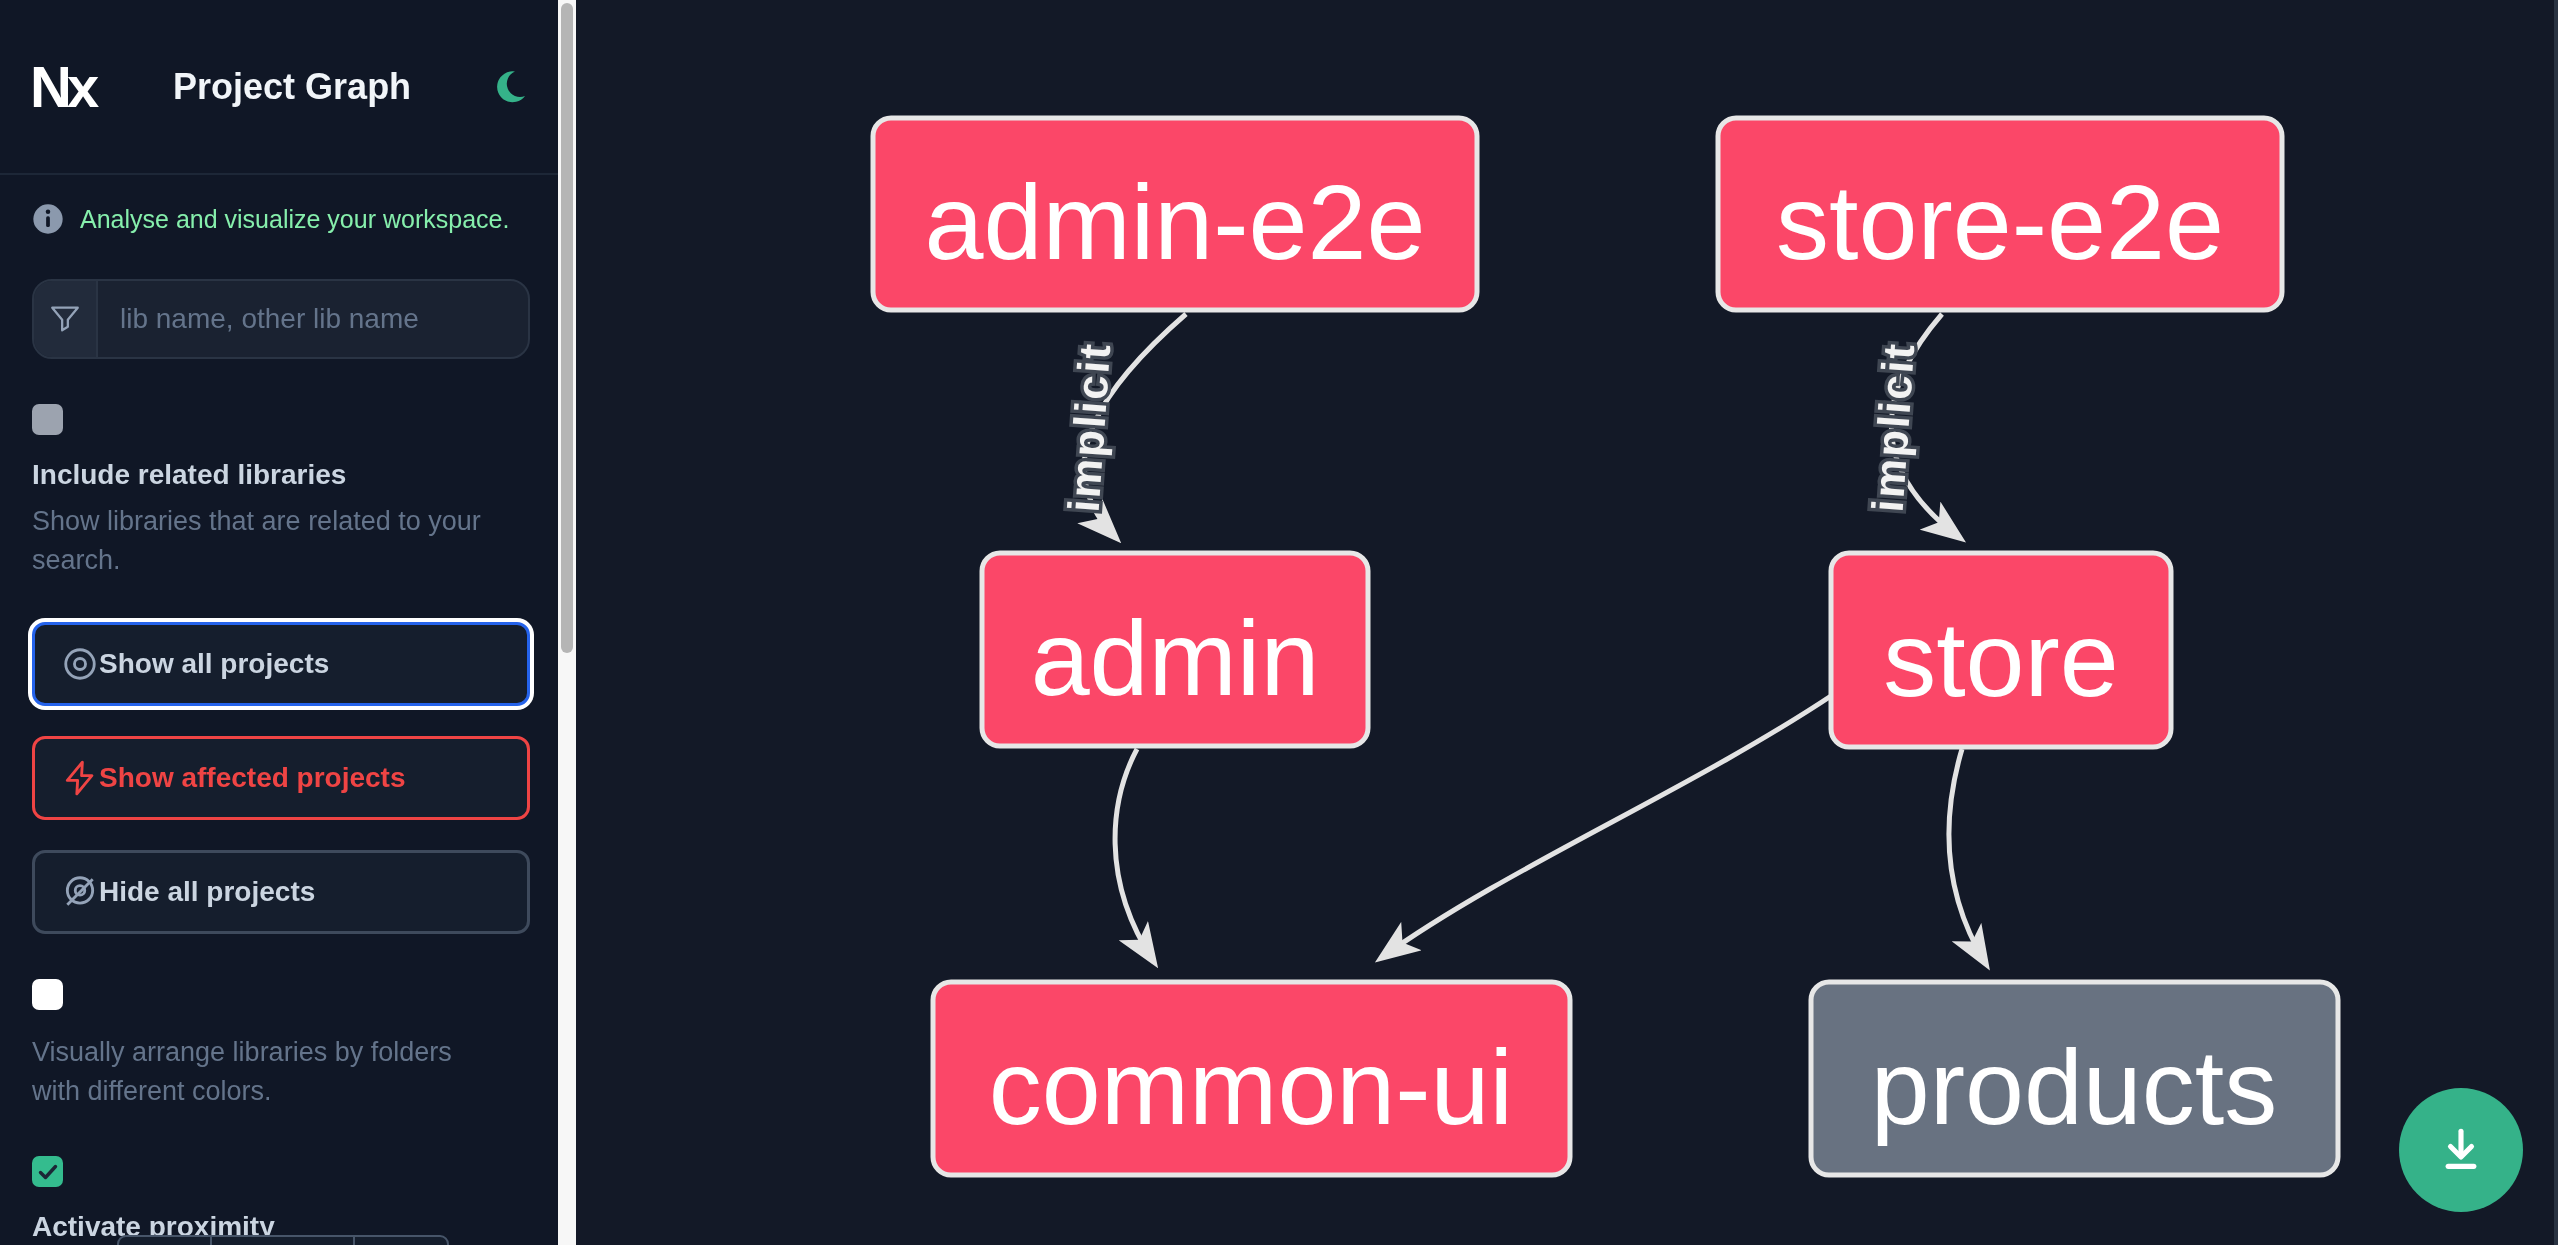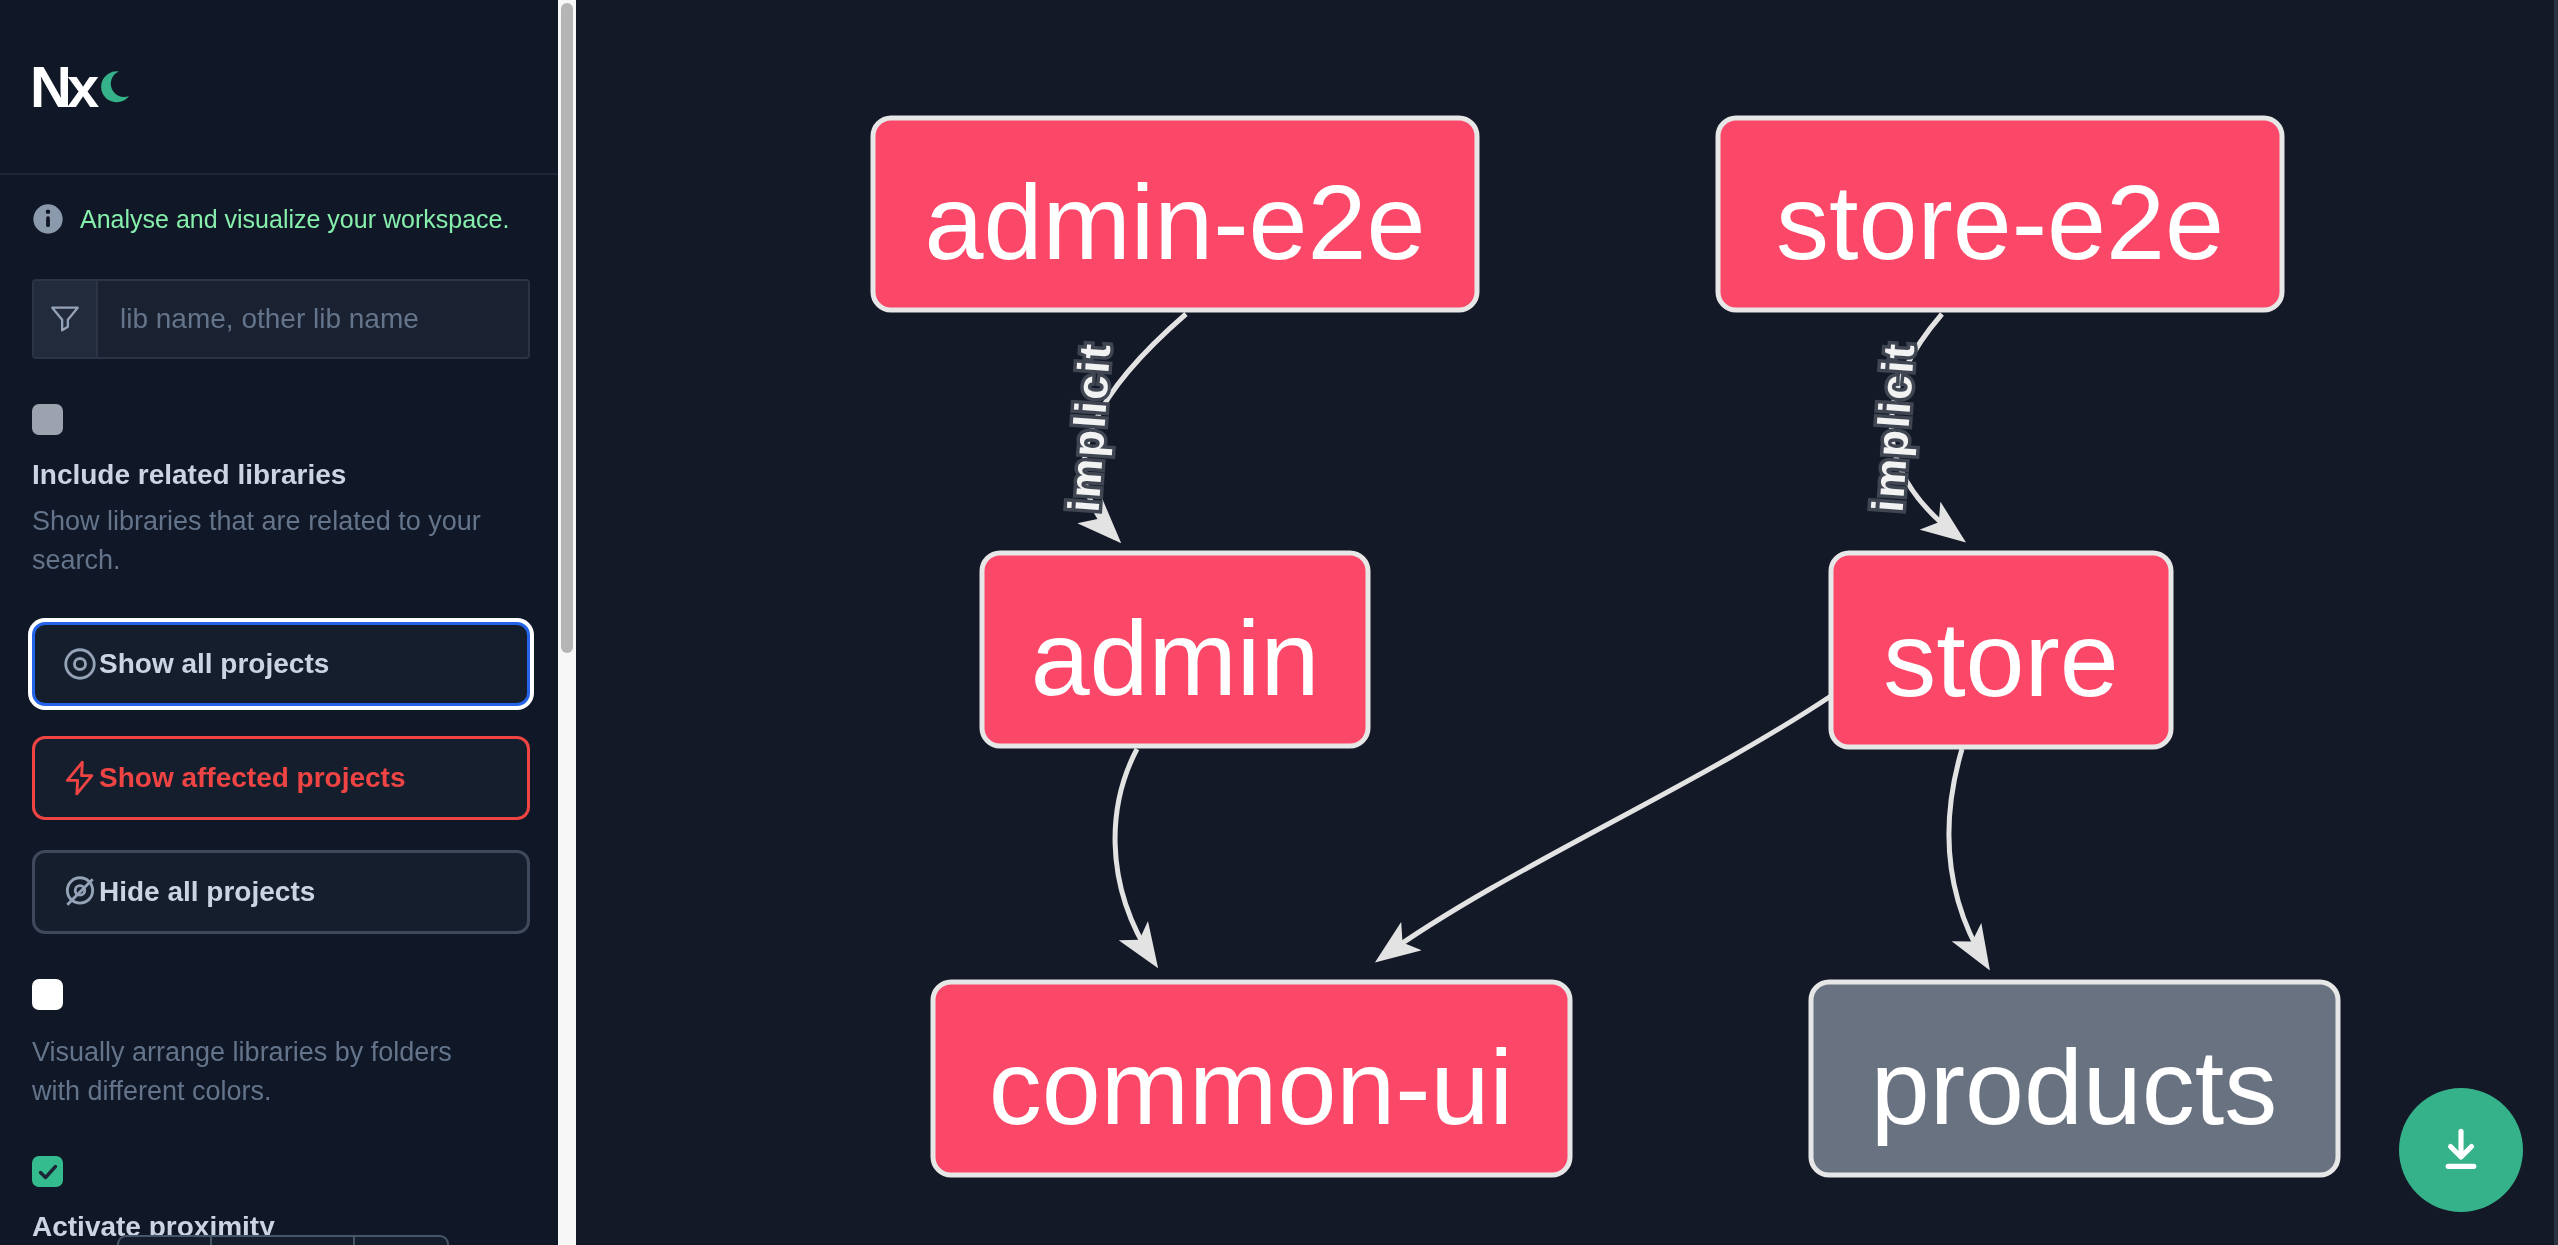--- a/index.html
+++ b/index.html
@@ -11,21 +11,21 @@
   .sidebar{position:relative;width:558px;height:1245px;background:#101726;flex:0 0 auto;overflow:hidden;}
   .sb-header{height:175px;display:flex;align-items:center;padding:12px 30px;border-bottom:2px solid #1d2737;}
   .logo{font-weight:800;font-size:58px;color:#ffffff;letter-spacing:-5px;line-height:1;}
   .sb-title{flex:1;text-align:center;color:#f1f5f9;font-size:36px;font-weight:700;}
   .moon{width:38px;height:38px;flex:0 0 auto;cursor:pointer;}
 
   .sb-content{padding:28px 28px 0 32px;}
   .tagline{display:flex;align-items:center;gap:16px;color:#86efac;font-size:25px;font-weight:500;margin-bottom:44px;}
   .tagline svg{flex:0 0 auto;}
 
-  .search{display:flex;height:80px;border:2px solid #2a3444;border-radius:4px;overflow:hidden;margin-bottom:42px;background:#1a2231;}
+  .search{display:flex;height:80px;border:2px solid #2a3444;border-radius:20px;overflow:hidden;margin-bottom:42px;background:#1a2231;}
   .search .funnel-cell{width:64px;display:flex;align-items:center;justify-content:center;background:#222b3b;border-right:2px solid #2a3444;color:#94a3b8;}
   .search input{flex:1;background:transparent;border:none;outline:none;color:#cbd5e1;font-size:28px;padding:0 22px;font-family:inherit;}
   .search input::placeholder{color:#64748b;}
 
   .toggle{display:flex;gap:23px;margin-bottom:42px;flex-direction:column;}
   .cbox{width:31px;height:31px;border-radius:7px;flex:0 0 auto;margin-top:3px;}
   .cbox.gray{background:#9ca3af;}
   .cbox.white{background:#ffffff;}
   .cbox.checked{background:#34bc8e;display:flex;align-items:center;justify-content:center;}
   .toggle .txt{max-width:458px;}
@@ -68,20 +68,21 @@
       background:#35b289;border:none;display:flex;align-items:center;justify-content:center;cursor:pointer;}
 </style>
 </head>
 <body>
 
 <div class="app">
 
   <aside class="sidebar">
     <div class="sb-header">
       <div class="logo">Nx</div>
+      <div class="sb-title">Project Graph</div>
       <svg class="moon" viewBox="0 0 32 32">
         <path d="M 21 3 A 13 13 0 1 0 29.5 23.5 A 11 11 0 0 1 21 3 Z" fill="#35b289"></path>
       </svg>
     </div>
 
     <div class="sb-content">
 
       <div class="tagline">
         <svg width="32" height="32" viewBox="0 0 24 24">
           <circle cx="12" cy="12" r="11" fill="#8b99ad"></circle>

